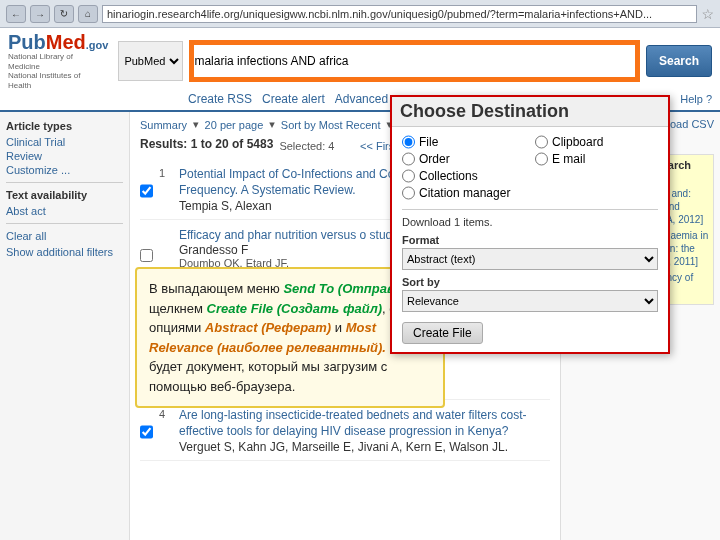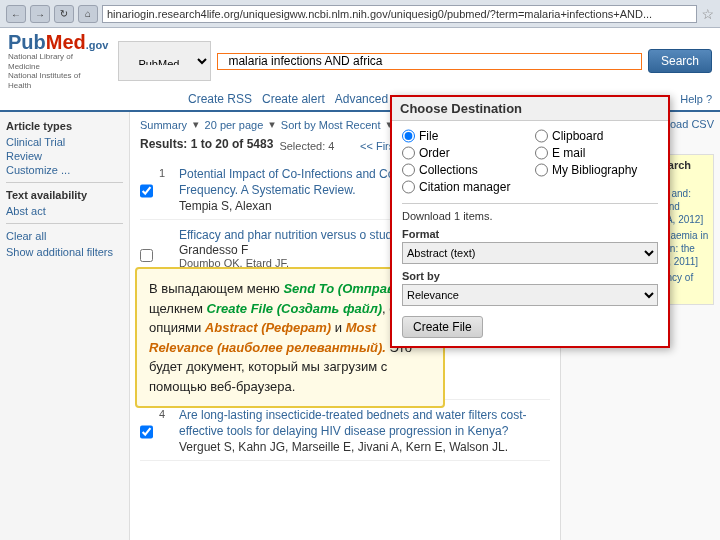--- a/index.html
+++ b/index.html
@@ -46,40 +46,40 @@
       color: #333;
     }
     .browser-star {
       font-size: 14px;
       color: #888;
       cursor: pointer;
     }
     .header-db-select {
       border: 1px solid #ccc;
       font-size: 11px;
-      padding: 15px;
+      padding: 1px;
       height: 40px;
     }
     .header-search-input {
       flex: 1;
-      height: 17px;
-      border: 1px solid #f97316;
-      padding: 0 10px;
+      height: 42px;
+      border: 5px solid #f97316;
+      padding: 0 0;
       font-size: 12px;
     }
     .header-search-btn {
       background: linear-gradient(to bottom, #5588bb, #336699);
       color: white;
       border: 1px solid #225588;
       border-radius: 3px;
       padding: 3px 12px;
       font-size: 12px;
-      font-weight: normal;
-      cursor: pointer;
-      height: 24px;
+      font-weight: bold;
+      cursor: pointer;
+      height: 32px;
     }
 
     
     .main-content {
       display: flex;
       height: calc(540px - 28px - 62px);
       background: #f5f5f5;
     }
 
     
@@ -274,21 +274,21 @@
       border: 2px solid #cc0000;
       box-shadow: 2px 2px 8px rgba(0,0,0,0.3);
       z-index: 20;
       font-size: 12px;
     }
     .modal-title {
       background: #f0f0f0;
       border-bottom: 1px solid #ccc;
       padding: 4px 8px;
       font-weight: bold;
-      font-size: 13px;
+      font-size: 18px;
       color: #333;
     }
     .modal-body {
       padding: 8px 10px;
     }
     .modal-row {
       display: flex;
       gap: 10px;
       margin-bottom: 6px;
     }
@@ -512,24 +512,20 @@
       </div>
       <div class="modal-col">
         <div class="modal-radio-item">
           <input type="radio" name="dest" style=""> 
             <span>Clipboard</span>
         </div>
         <div class="modal-radio-item">
           <input type="radio" name="dest" style=""> 
             <span>E mail</span>
         </div>
-        <div class="modal-radio-item">
-          <input type="radio" name="dest" style=""> 
-            <span>My Bibliography</span>
-        </div>
       </div>
     </div>
     <hr class="modal-divider">
     <div class="modal-download-info">Download 1 items.</div>
     <div class="modal-label">Format</div>
     <select class="modal-select">
       <option>Abstract (text)</option>
       <option>MEDLINE</option>
       <option>PubMed</option>
       <option>XML</option>

